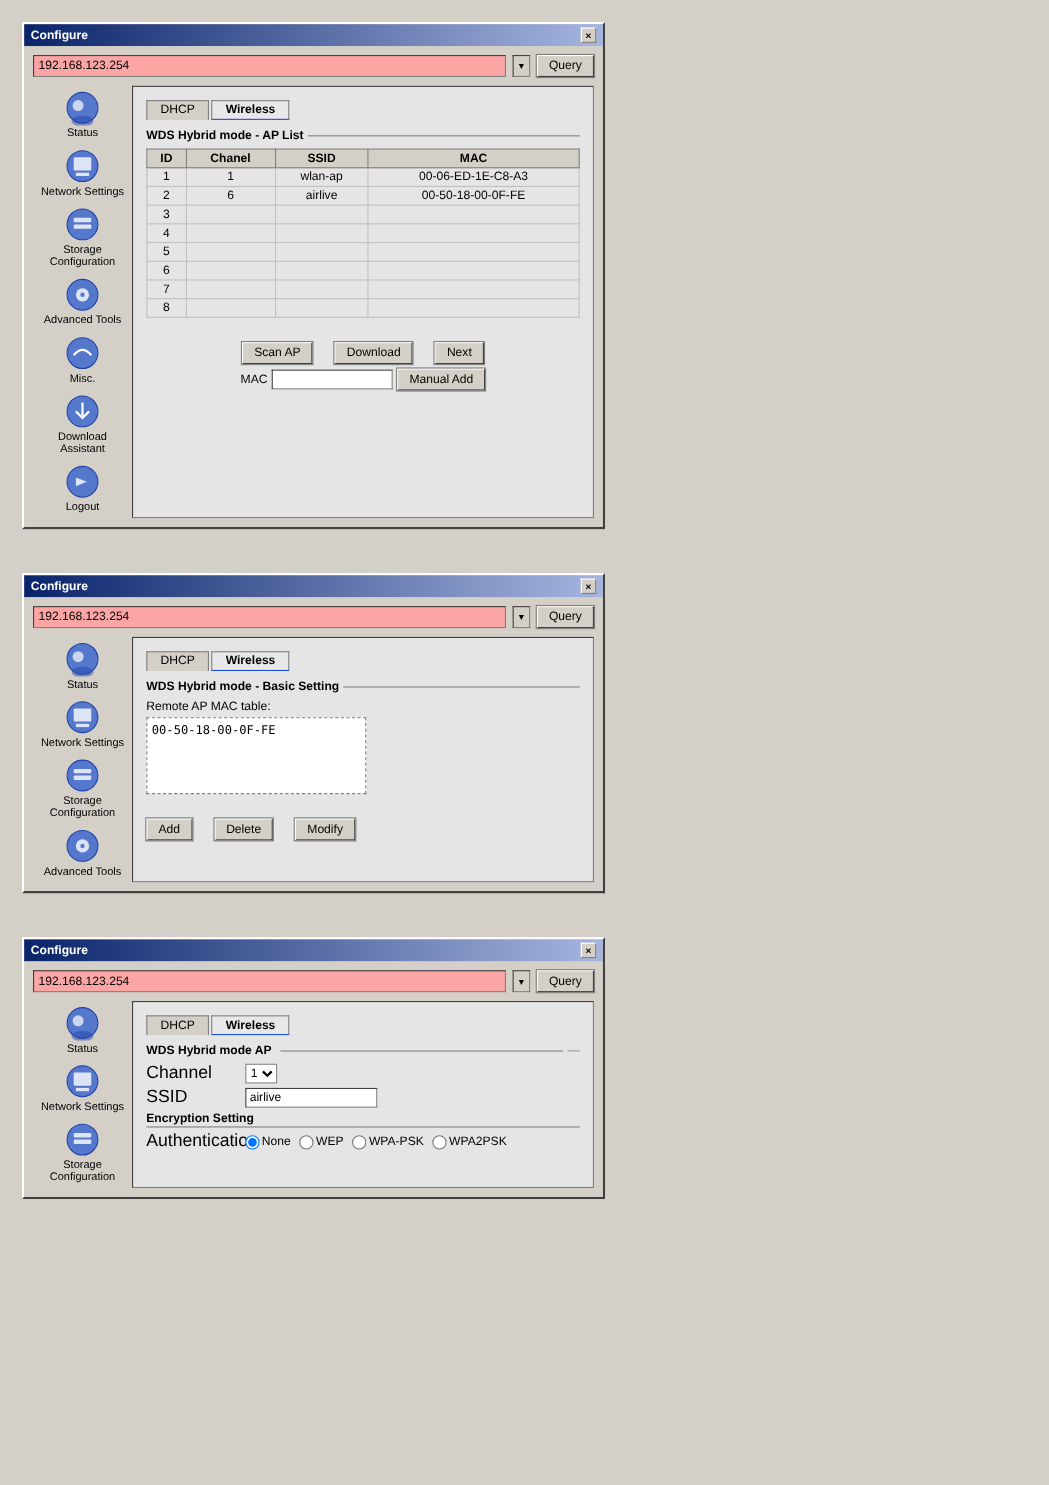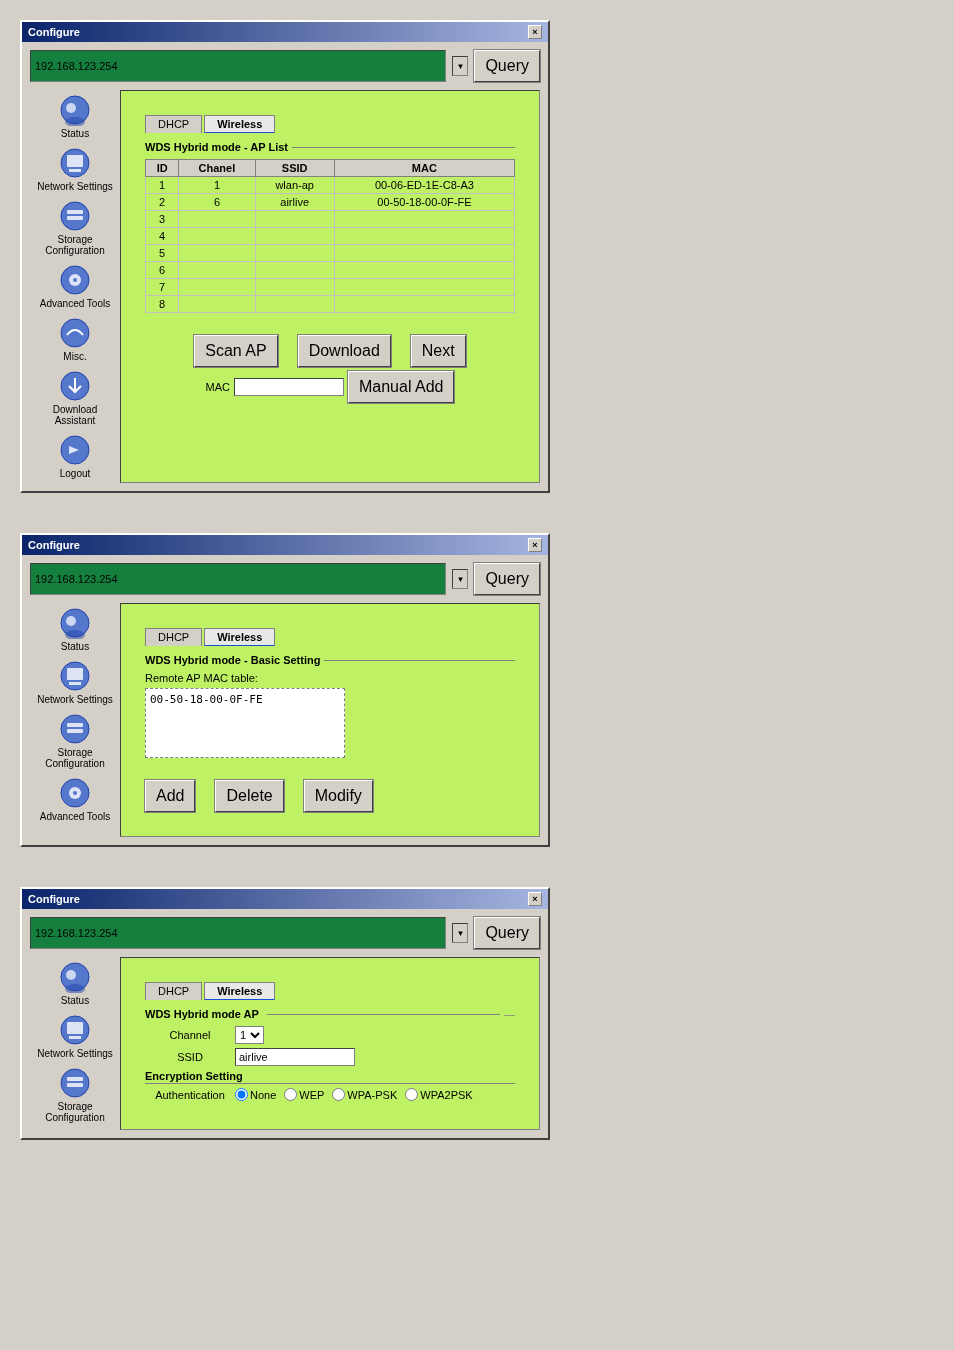--- a/index.html
+++ b/index.html
@@ -53,22 +53,22 @@
 
     .address-bar {
       display: flex;
       align-items: center;
       margin-bottom: 8px;
       gap: 6px;
     }
 
     .address-input {
       flex: 1;
-      height: 32px;
-      background: #15803d;
+      height: 20px;
+      background: #fca5a5;
       border: 1px solid #808080;
       border-top-color: #404040;
       border-left-color: #404040;
       padding: 1px 4px;
       font-size: 11px;
     }
 
     .address-dropdown {
       width: 16px;
       height: 20px;
@@ -84,23 +84,23 @@
     }
 
     .win-button {
       background: #d4d0c8;
       border: 1px solid #ffffff;
       border-right-color: #404040;
       border-bottom-color: #404040;
       border-top-color: #ffffff;
       border-left-color: #ffffff;
       padding: 2px 10px;
-      font-size: 16px;
+      font-size: 11px;
       cursor: pointer;
-      height: 32px;
+      height: 20px;
       outline: 1px solid #808080;
     }
 
     .content-area {
       background: #d4d0c8;
       display: flex;
       gap: 0;
     }
 
     .sidebar {
@@ -123,25 +123,25 @@
     }
 
     .sidebar-label {
       font-size: 10px;
       text-align: center;
       color: black;
     }
 
     .main-content {
       flex: 1;
-      background: #bef264;
+      background: #e5e5e5;
       border: 1px solid #808080;
       border-top-color: #404040;
       border-left-color: #404040;
-      padding: 24px;
+      padding: 12px;
     }
 
     .tab-bar {
       display: flex;
       gap: 2px;
       margin-bottom: 8px;
     }
 
     .tab {
       background: #d4d0c8;
@@ -226,22 +226,21 @@
 
     .form-row {
       display: flex;
       align-items: center;
       margin-bottom: 4px;
       font-size: 11px;
     }
 
     .form-label {
       width: 90px;
-      font-size: 11px;
-      text-align: center;
+      font-size: 16px;
     }
 
     .form-input {
       height: 18px;
       border: 1px solid #808080;
       border-top-color: #404040;
       border-left-color: #404040;
       background: white;
       font-size: 11px;
       padding: 1px 3px;

